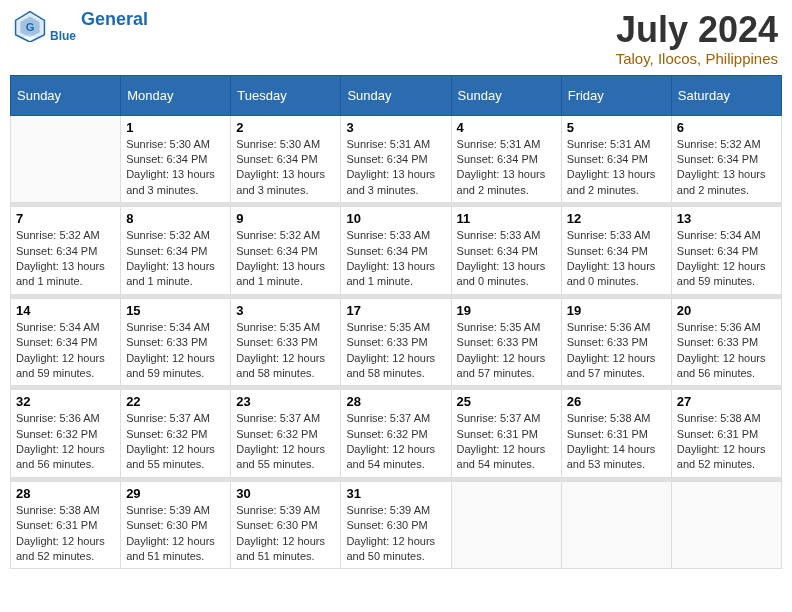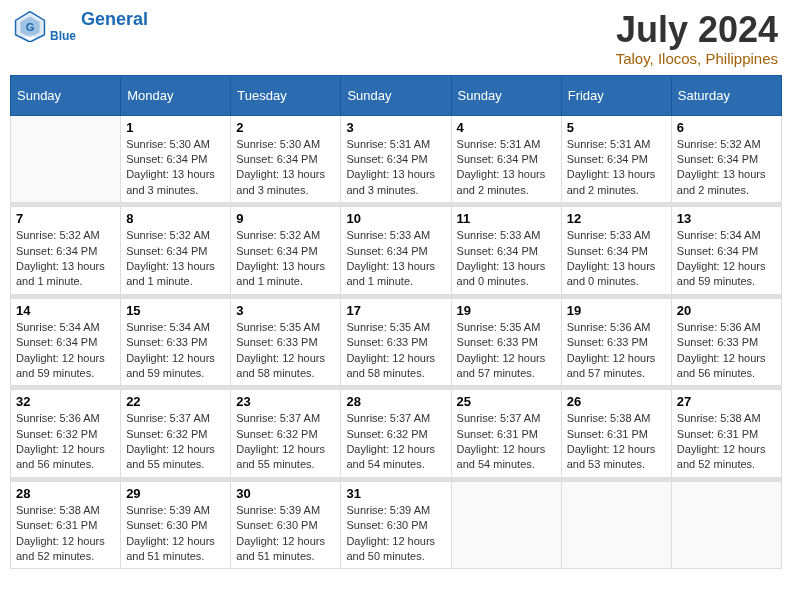--- a/index.html
+++ b/index.html
@@ -336,21 +336,21 @@
   <span>Sunrise: 5:37 AM</span><br>
   <span>Sunset: 6:31 PM</span><br>
   <span>Daylight: 12 hours and 54 minutes.</span>
 </div>
         </td>
         <td>
           <span class="day-number">26</span>
 <div class="day-info">
   <span>Sunrise: 5:38 AM</span><br>
   <span>Sunset: 6:31 PM</span><br>
-  <span>Daylight: 12 hours and 53 minutes.</span>
+  <span>Daylight: 14 hours and 53 minutes.</span>
 </div>
         </td>
         <td>
           <span class="day-number">27</span>
 <div class="day-info">
   <span>Sunrise: 5:38 AM</span><br>
   <span>Sunset: 6:31 PM</span><br>
   <span>Daylight: 12 hours and 52 minutes.</span>
 </div>
         </td>

